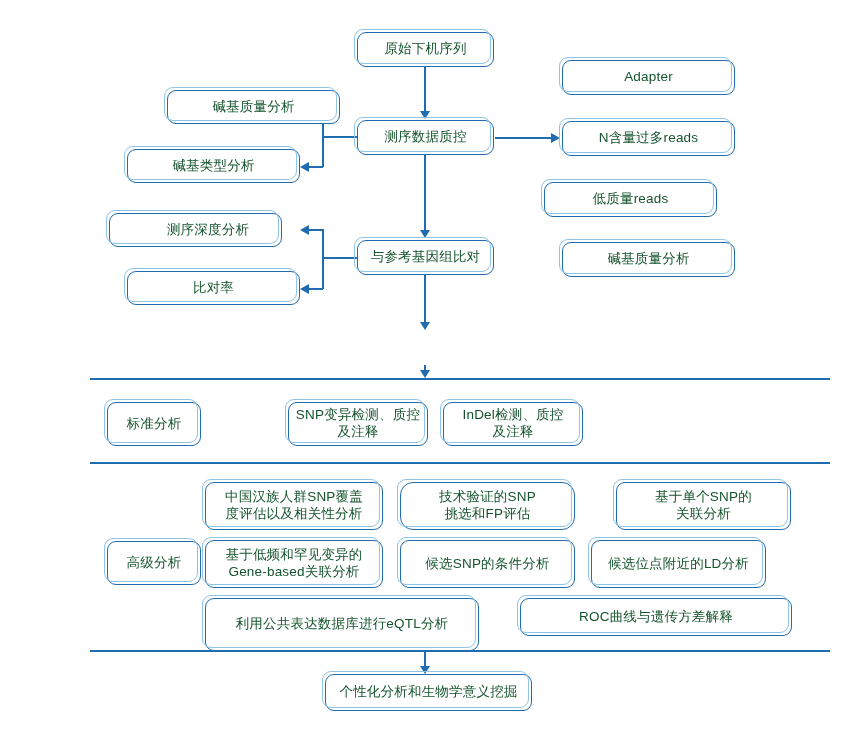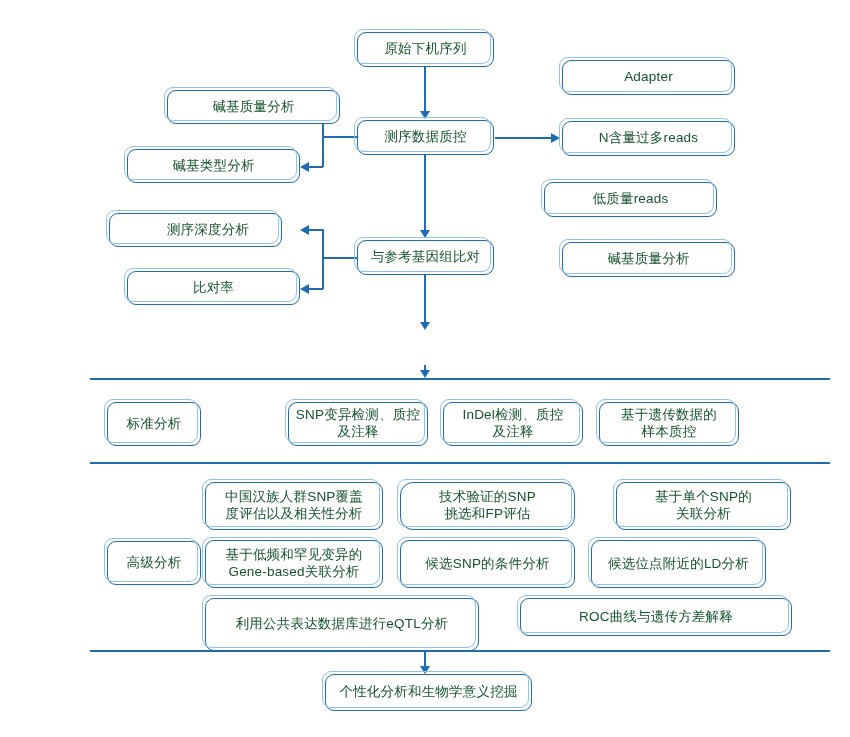--- a/index.html
+++ b/index.html
@@ -152,23 +152,20 @@
   <div class="node" style="left:107px;top:402px;width:94px;height:44px;">
     <span>标准分析</span>
   </div>
 
   <div class="node" style="left:288px;top:402px;width:140px;height:44px;">
     <span class="ml">SNP变异检测、质控<br>及注释</span>
   </div>
   <div class="node" style="left:443px;top:402px;width:140px;height:44px;">
     <span class="ml">InDel检测、质控<br>及注释</span>
   </div>
-  <div class="node" style="left:599px;top:402px;width:140px;height:44px;">
-    <span class="ml">基于遗传数据的<br>样本质控</span>
-  </div>
 
   <div class="divider" style="top:462px;"></div>
 
   <div class="node" style="left:107px;top:541px;width:94px;height:44px;">
     <span>高级分析</span>
   </div>
 
   <div class="node" style="left:205px;top:482px;width:178px;height:48px;">
     <span class="ml">中国汉族人群SNP覆盖<br>度评估以及相关性分析</span>
   </div>

